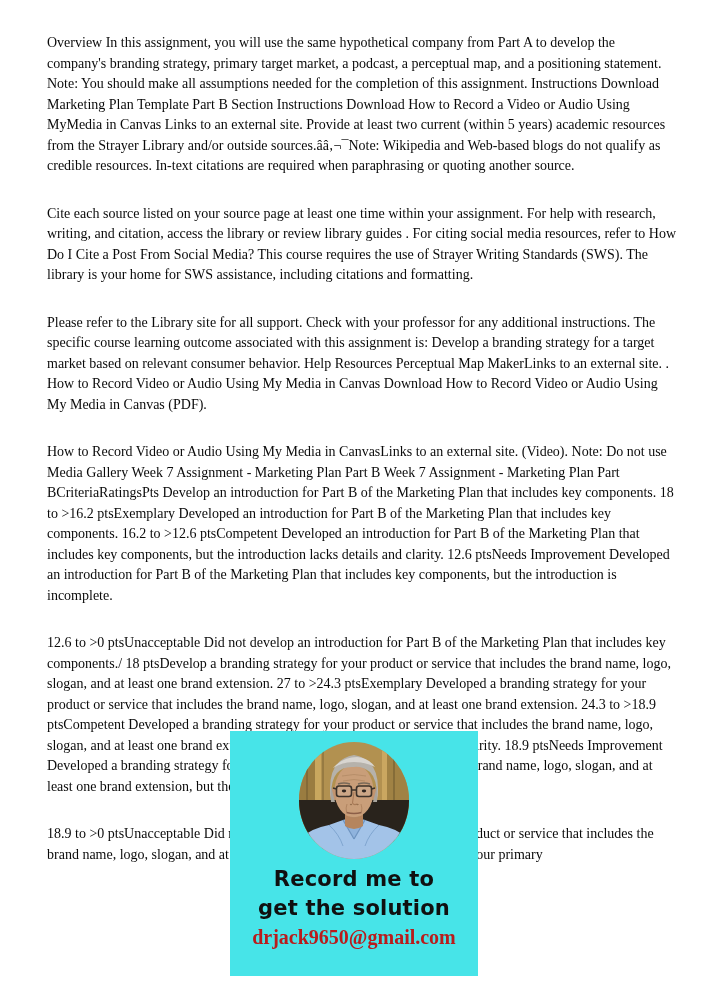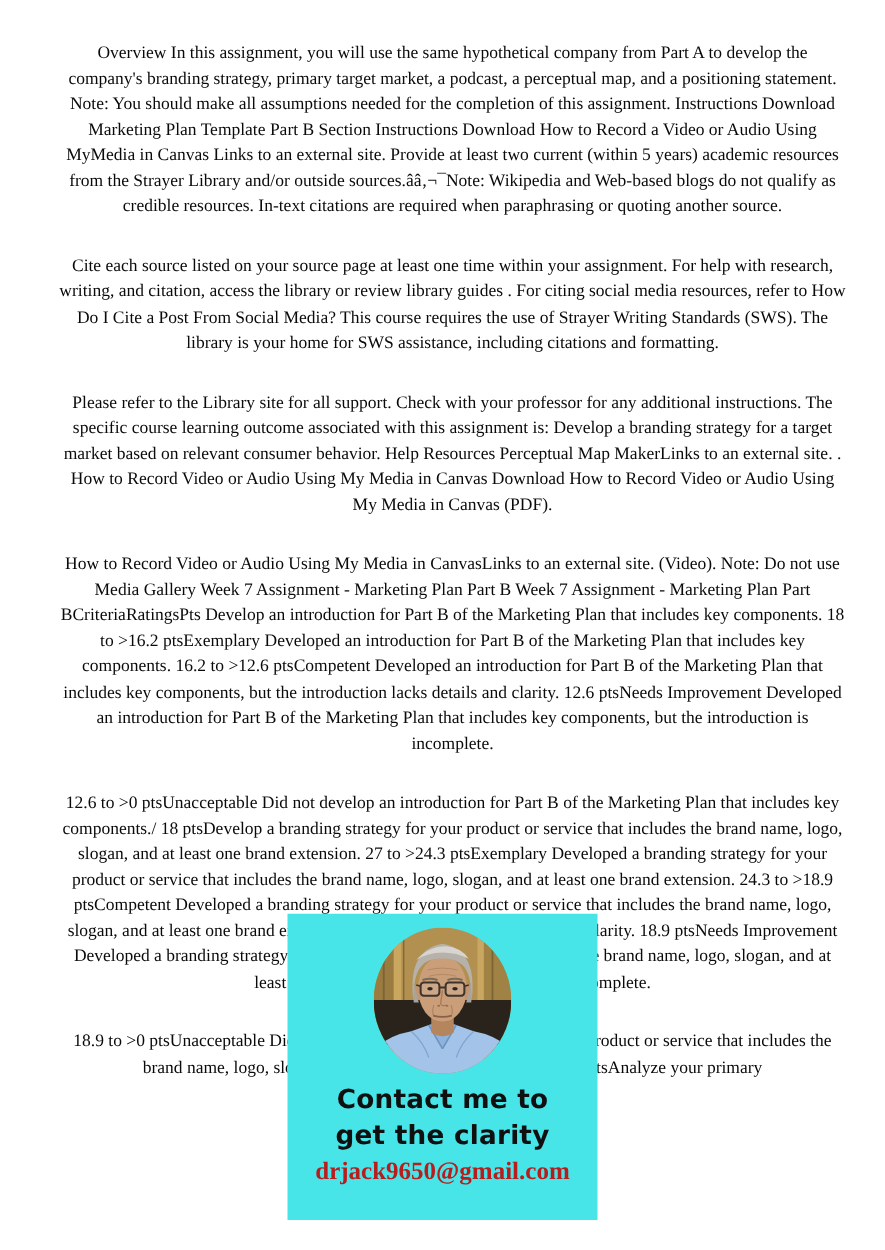--- a/index.html
+++ b/index.html
@@ -14,21 +14,21 @@
     width: 708px; height: 1000px;
     background: #ffffff;
   }
   .text-block {
     position: absolute;
     left: 47px; top: 33px;
     width: 630px;
     font-size: 14px;
     line-height: 20.5px;
     color: #0a0a0a;
-    text-align: center;
+    text-align: left;
   }
   .text-block p { margin: 0 0 27px 0; }
   .popup {
     position: absolute;
     left: 230px; top: 731px;
     width: 248px; height: 245px;
     background: #47e4e8;
     text-align: center;
     box-sizing: border-box;
   }
@@ -126,19 +126,19 @@
         <ellipse cx="58.5" cy="62.5" rx="1.2" ry="0.8" fill="#96704e"></ellipse>
 
         <path d="M48,62 Q46.5,66 47.5,70" stroke="#ab7f5c" stroke-width="0.8" fill="none"></path>
         <path d="M62,62 Q63.5,66 62.5,70" stroke="#ab7f5c" stroke-width="0.8" fill="none"></path>
 
         <path d="M47.5,70.5 Q55,72.5 62.5,70.5" stroke="#8c5f48" stroke-width="1.4" fill="none"></path>
         <path d="M50,75 Q55,76.5 60,75" stroke="#b08560" stroke-width="0.8" fill="none"></path>
       </svg>
     </span>
     <div class="headline">
-      <div>Contact me to</div>
-      <div>get the clarity</div>
+      <div>Record me to</div>
+      <div>get the solution</div>
     </div>
     <div class="email">drjack9650@gmail.com</div>
   </div>
 
 </div>
 
 </body></html>

